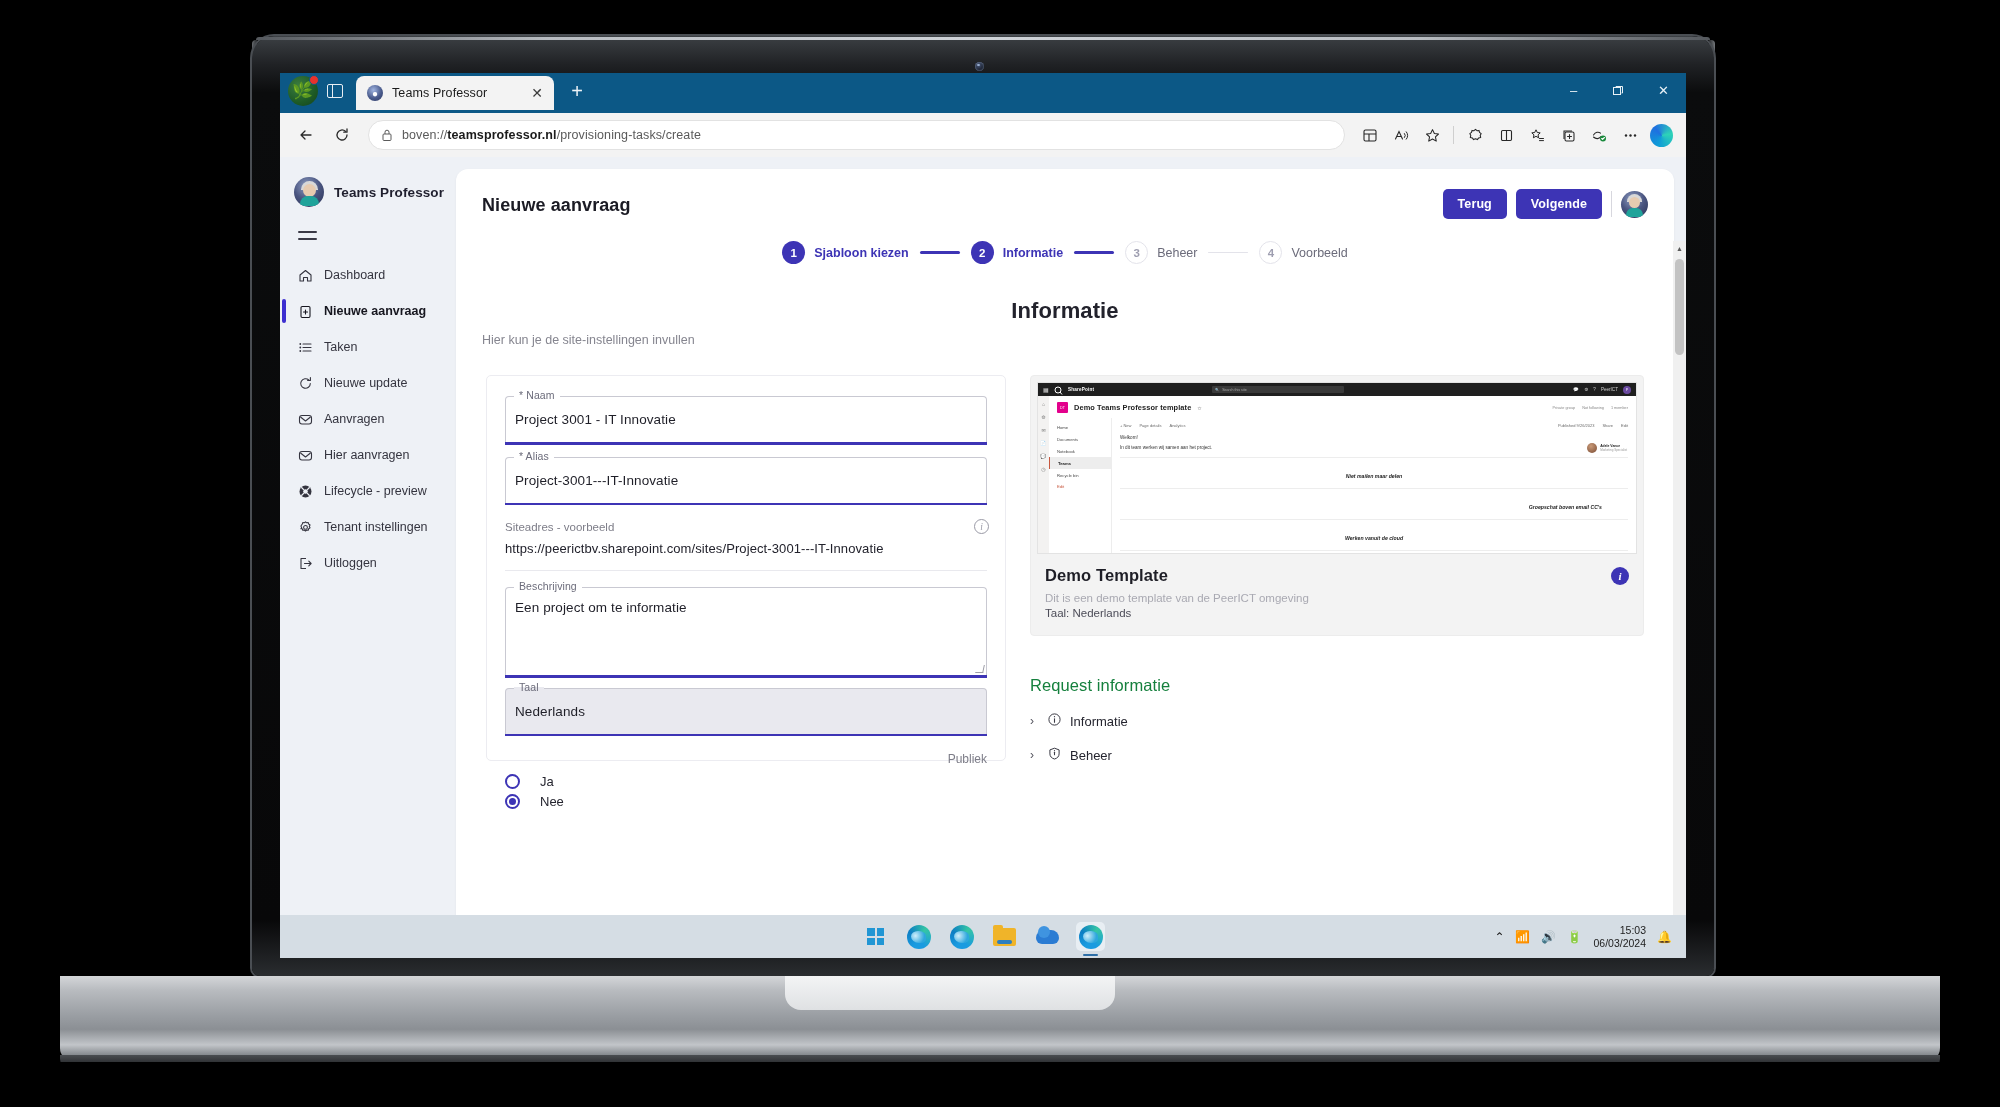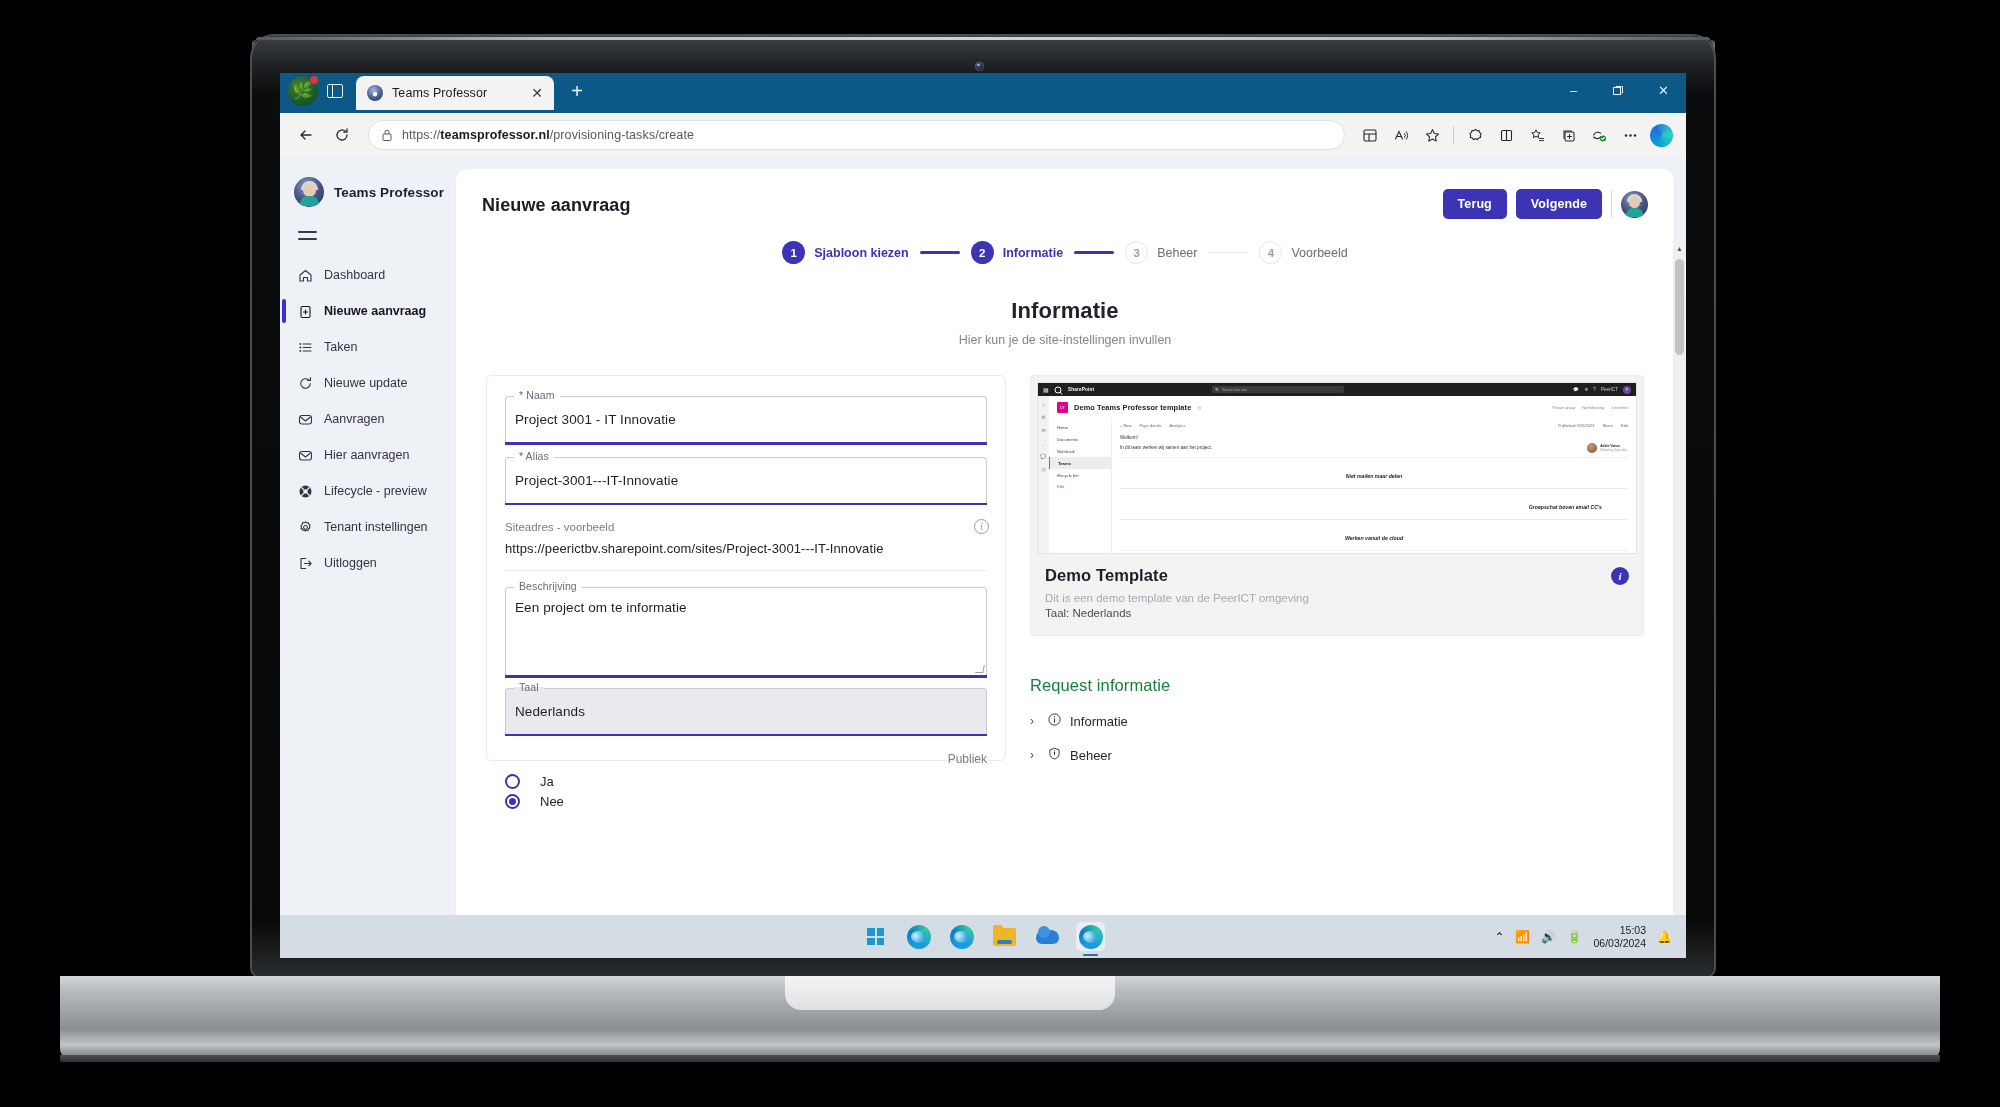--- a/index.html
+++ b/index.html
@@ -139,21 +139,21 @@
   .step-num { width:23px;height:23px;border-radius:50%; display:flex;align-items:center;justify-content:center;
      font-size:11.5px; font-weight:700; }
   .step-num.done { background:#3d34b5; color:#fff; }
   .step-num.todo { background:#fff; color:#9e9eb0; border:1px solid #e3e3ea; }
   .step-lbl { font-size:12.5px; color:#6b6b7a; }
   .step.active .step-lbl,.step.done .step-lbl{ color:#3d34b5; font-weight:600;}
   .connector { width:40px; height:2.5px; background:#3d34b5; margin:0 11px; border-radius:2px; }
   .connector.dim { background:#e3e3ea; height:1.5px; }
 
   .sect-title { text-align:center; font-size:22px; font-weight:700; color:#22222c; margin-top:34px; letter-spacing:.1px;}
-  .sect-sub { text-align:center; font-size:12.5px; color:#85858f; margin-top:9px; }
+  .sect-sub { font-size:12.5px; color:#85858f; margin-top:9px; }
 
   
   .cols { display:flex; gap:24px; margin-top:28px; padding:0 4px; }
   .col-left { width:520px; background:#fff; border:1px solid #ececf1; border-radius:5px; padding:20px 18px; height:386px;}
   .col-right { flex:1; min-width:0; }
 
   
   .fld { position:relative; margin-bottom:4px; }
   .fld-box { border:1px solid #c9c9d2; border-radius:4px 4px 0 0; border-bottom:none;
      height:46px; display:flex; align-items:center; padding:0 9px; background:#fff; position:relative;}
@@ -331,21 +331,21 @@
               <path d="M13 2v3.2h-3.2" fill="none" stroke="#2a2a2a" stroke-width="1.3" stroke-linecap="round" stroke-linejoin="round"></path>
             </svg>
         </div>
         <div class="omnibox">
           <span class="lock-ico">
             <svg width="12" height="14" viewBox="0 0 12 14">
                 <rect x="2" y="6" width="8" height="6.5" rx="1" fill="none" stroke="#5a5a5a" stroke-width="1"></rect>
                 <path d="M4 6V4.2a2 2 0 0 1 4 0V6" fill="none" stroke="#5a5a5a" stroke-width="1"></path>
               </svg>
           </span>
-          <span class="url-text"><span>https://</span><b>teamsprofessor.nl</b><span>/provisioning-tasks/create</span></span>
+          <span class="url-text"><span>boven://</span><b>teamsprofessor.nl</b><span>/provisioning-tasks/create</span></span>
         </div>
         <div class="nav-right">
           <div class="nr">
             <svg width="15" height="15" viewBox="0 0 15 15">
                 <rect x="1" y="2" width="12" height="11" rx="1.5" fill="none" stroke="#272727" stroke-width="1.1"></rect>
                 <path d="M1 6h12M6 6v7" stroke="#272727" stroke-width="1.1"></path>
               </svg>
           </div>
           <div class="nr">
             <svg width="15" height="15" viewBox="0 0 15 15">

